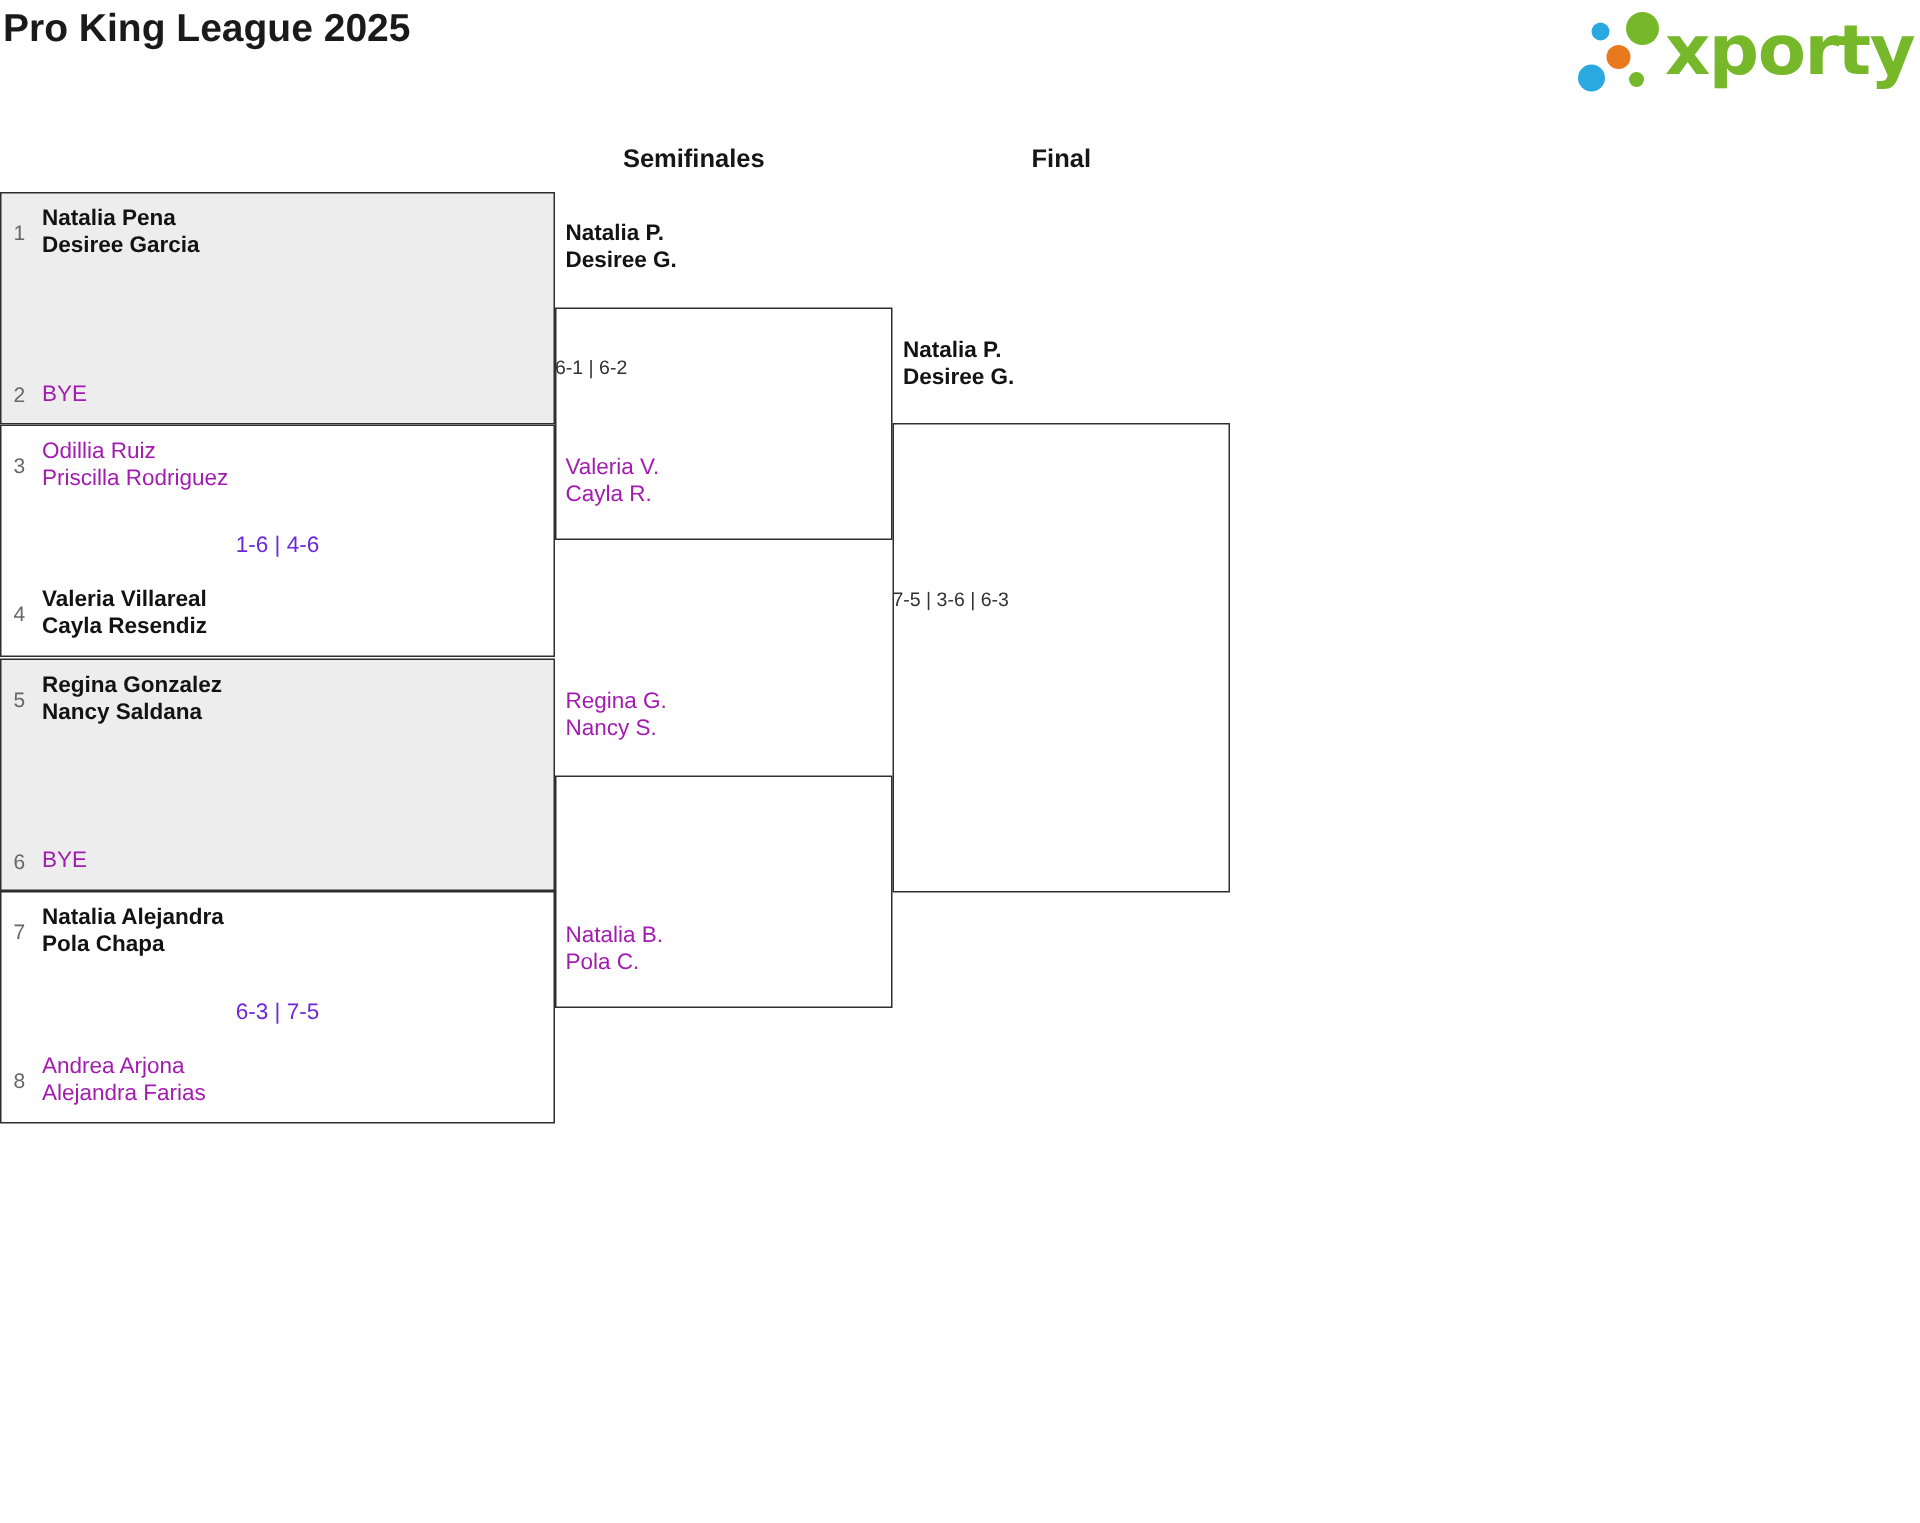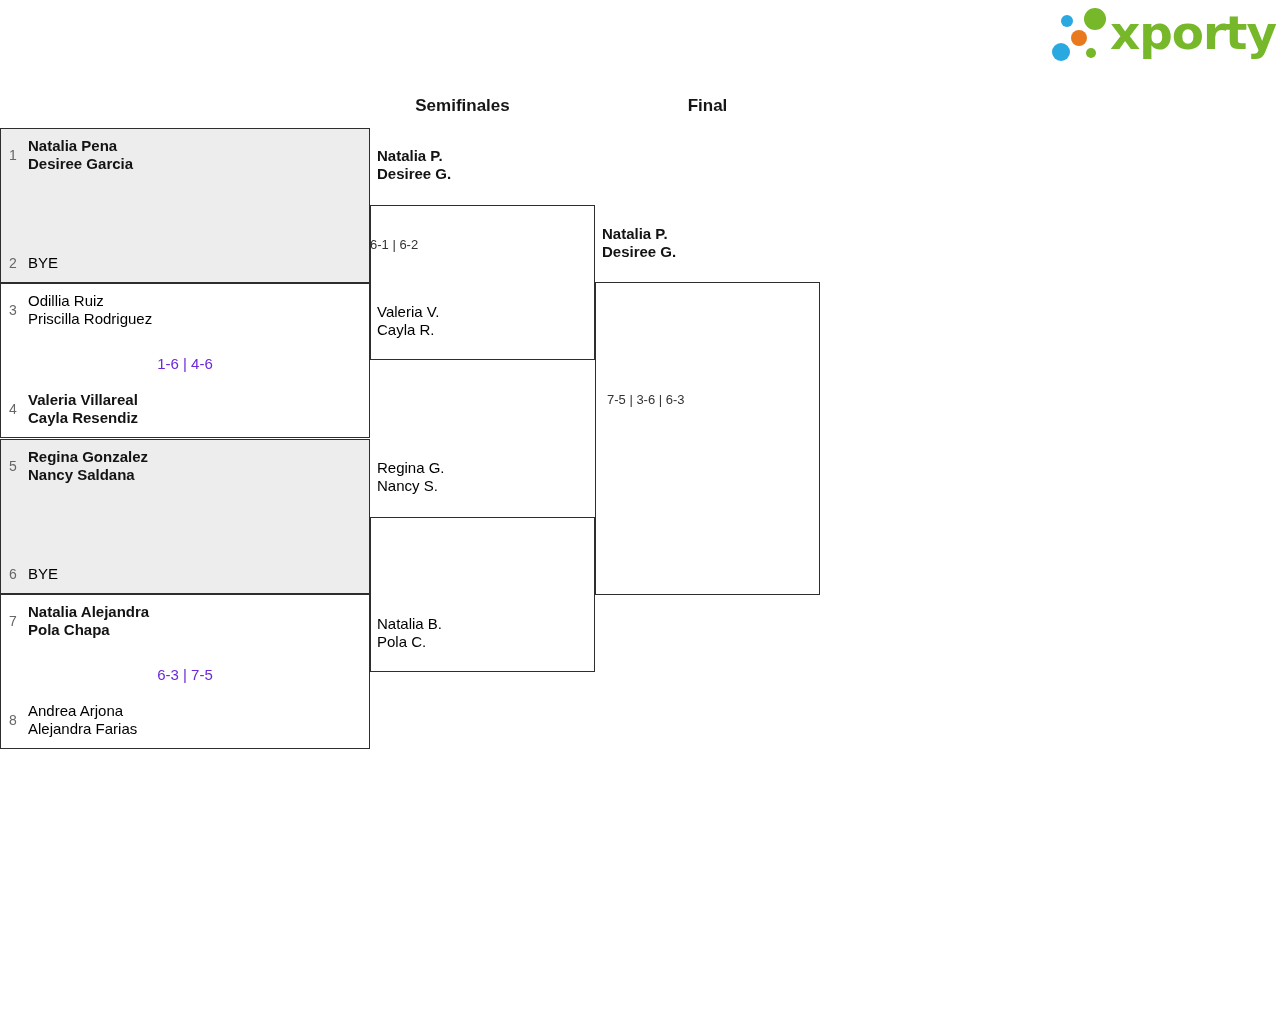--- a/index.html
+++ b/index.html
@@ -23,41 +23,42 @@
   
   .qbox{position:absolute;left:0;width:370px;height:155px;box-sizing:border-box;
         border:1px solid #2e2e2e;background:#fff;}
   .qbox.shaded{background:#ededed;}
   .team{position:absolute;left:8px;right:8px;display:flex;}
   .team-top{top:8px;}
   .team-bottom{bottom:10px;}
   .seed{flex:0 0 19px;width:19px;font-size:14px;color:#666;
         display:flex;align-items:center;}
   .names{min-width:0;}
-  .line{font-size:15px;line-height:18px;color:#000000;white-space:nowrap;}
+  .line{font-size:15px;line-height:18px;color:#a21caf;white-space:nowrap;}
   .line:empty{display:none;}
   .names.bold .line{font-weight:700;color:#131313;}
   .score{position:absolute;left:0;right:0;top:71px;text-align:center;
          font-size:15px;color:#6d28d9;}
   .score:empty{display:none;}
 
   
   .obox{position:absolute;box-sizing:border-box;border:1px solid #2e2e2e;
         background:transparent;}
 
   
   .label{position:absolute;}
   .fscore{position:absolute;text-align:left;font-size:13px;color:#333;width:225px;}
   .fscore:empty{display:none;}
 </style>
 </head>
 <body>
 
 <div class="stage">
 
+  <div class="title">Pro King League 2025</div>
 
   <svg class="logo" width="232" height="75" viewBox="0 0 232 75">
     <circle cx="19" cy="21" r="6" fill="#2AA8E0"></circle>
     <circle cx="47" cy="19" r="11" fill="#76B82A"></circle>
     <circle cx="31" cy="38" r="8" fill="#E8791D"></circle>
     <circle cx="13" cy="52" r="9" fill="#2AA8E0"></circle>
     <circle cx="43" cy="53" r="5" fill="#76B82A"></circle>
     <text x="62" y="49" font-size="46" font-weight="bold" font-family="DejaVu Sans, sans-serif" letter-spacing="-1" textLength="166" lengthAdjust="spacingAndGlyphs" stroke-width="1.5" fill="#76B82A">xporty</text>
   </svg>
 
@@ -168,15 +169,15 @@
       <div class="line">Pola C.</div>
     </div>
   </div>
 
   <div class="label" style="left:602px;top:225px;">
     <div class="names bold">
       <div class="line">Natalia P.</div>
       <div class="line">Desiree G.</div>
     </div>
   </div>
-  <div class="fscore" style="left:595px;top:392px;margin-left:12px;">7-5 | 3-6 | 6-3</div>
+  <div class="fscore" style="left:595px;top:392px;">7-5 | 3-6 | 6-3</div>
 
 </div>
 
 </body></html>

